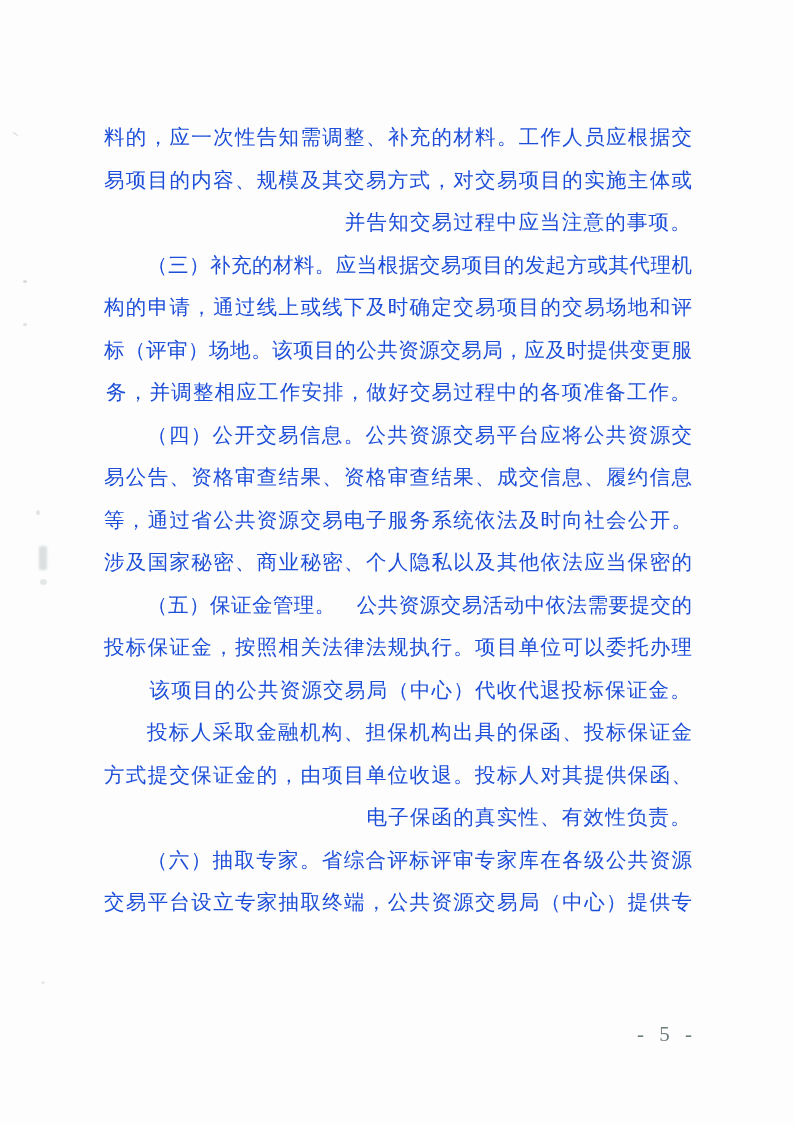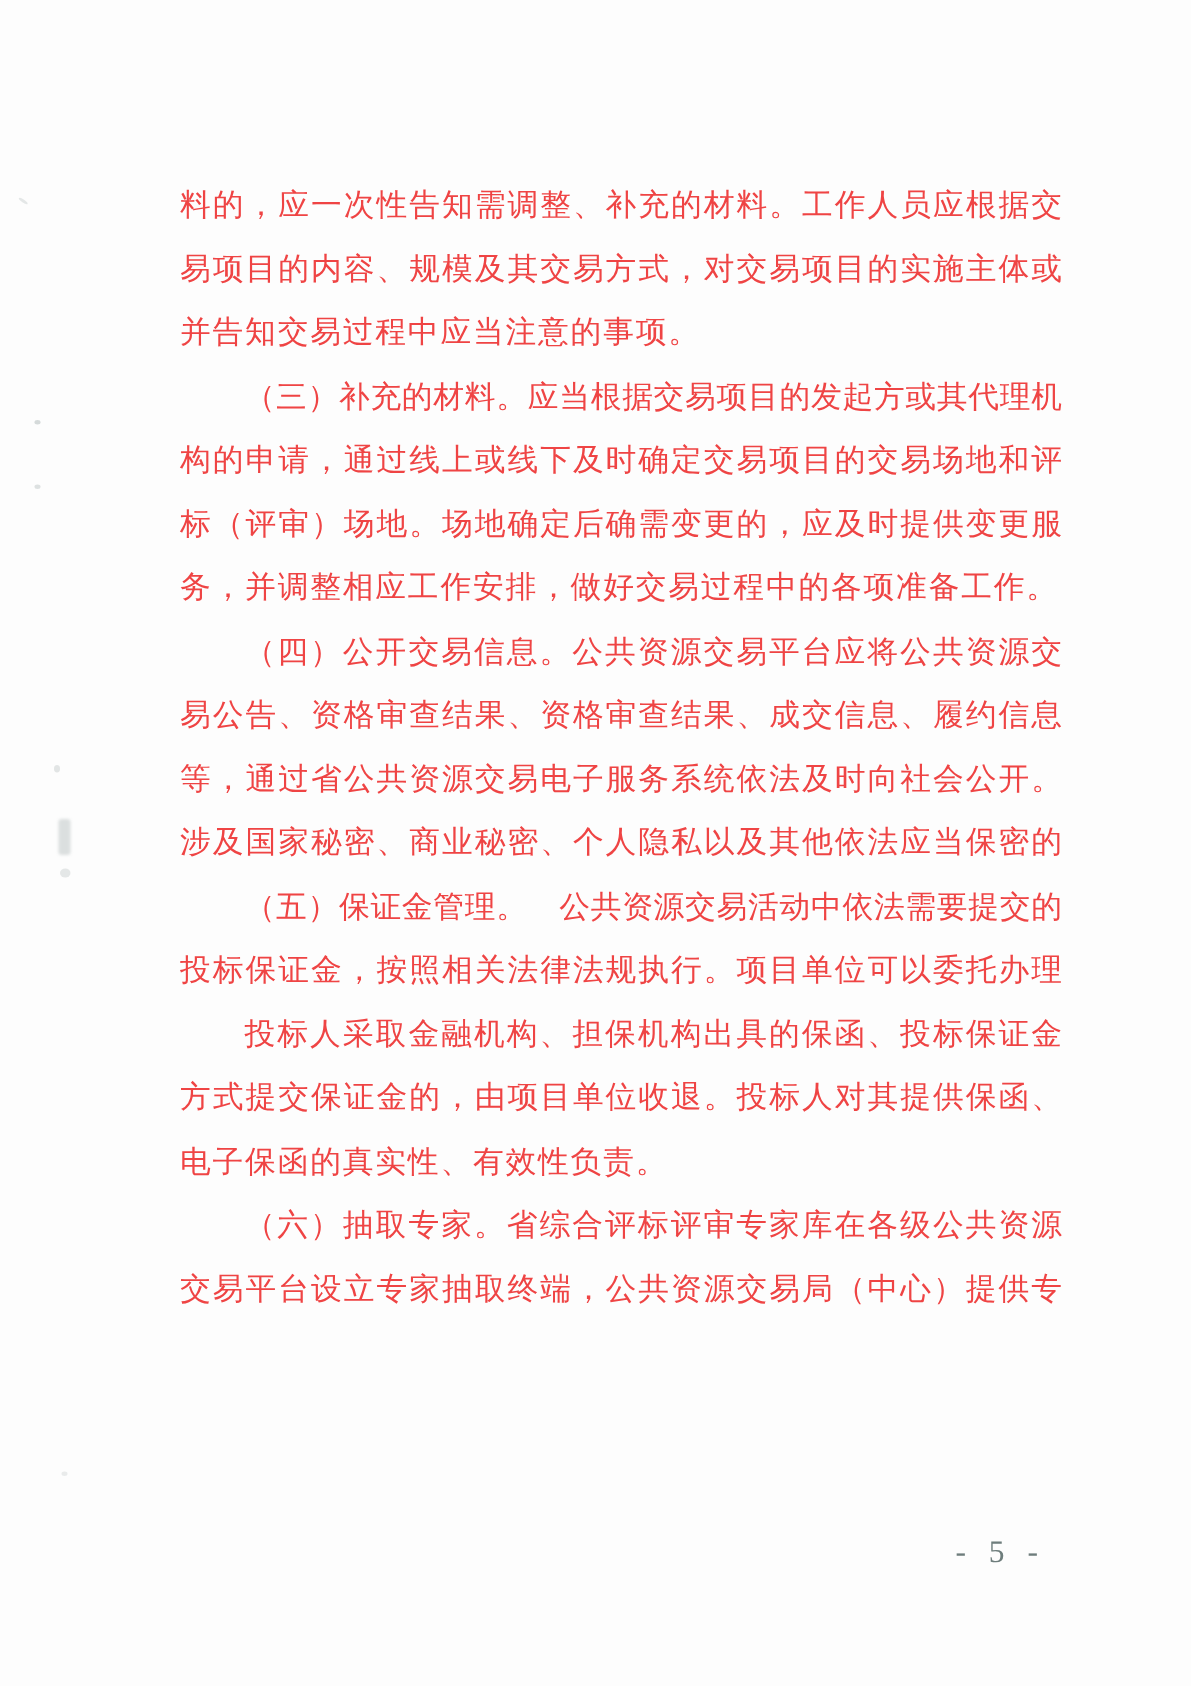--- a/index.html
+++ b/index.html
@@ -27,21 +27,21 @@
     line-height: 42.5px;
     font-size: 20.5px;
     white-space: pre-wrap;
   }
   .line.justify {
     text-align: justify;
     text-align-last: justify;
     text-justify: inter-character;
   }
   .line.flush {
-    text-align: left;
+    text-align: right;
     letter-spacing: 1.2px;
   }
   .line.indent {
     padding-left: 43px;
   }
   
   .page-footer {
     position: absolute;
     left: 601px;
     top: 1022px;
@@ -71,34 +71,35 @@
 
 <div class="page" style="background: rgb(253, 253, 253);">
   <div class="scan-artifact a0"></div>
   <div class="scan-artifact a1"></div>
   <div class="scan-artifact a2"></div>
   <div class="scan-artifact a3"></div>
   <div class="scan-artifact a4"></div>
   <div class="scan-artifact a5"></div>
   <div class="scan-artifact a6"></div>
 
-  <div class="doc-body" style="color: #ef4444; margin-left: 16px;">
+  <div class="doc-body" style="color: #1d4ed8;">
       <div class="line justify">料的，应一次性告知需调整、补充的材料。工作人员应根据交</div>
       <div class="line justify">易项目的内容、规模及其交易方式，对交易项目的实施主体或</div>
       <div class="line flush">并告知交易过程中应当注意的事项。</div>
       <div class="line justify indent">（三）补充的材料。应当根据交易项目的发起方或其代理机</div>
       <div class="line justify">构的申请，通过线上或线下及时确定交易项目的交易场地和评</div>
-      <div class="line justify">标（评审）场地。场地确定后确需变更的，应及时提供变更服</div>
+      <div class="line justify">标（评审）场地。该项目的公共资源交易局，应及时提供变更服</div>
       <div class="line flush">务，并调整相应工作安排，做好交易过程中的各项准备工作。</div>
       <div class="line justify indent">（四）公开交易信息。公共资源交易平台应将公共资源交</div>
       <div class="line justify">易公告、资格审查结果、资格审查结果、成交信息、履约信息</div>
       <div class="line justify">等，通过省公共资源交易电子服务系统依法及时向社会公开。</div>
       <div class="line justify">涉及国家秘密、商业秘密、个人隐私以及其他依法应当保密的</div>
       <div class="line justify indent">（五）保证金管理。　公共资源交易活动中依法需要提交的</div>
       <div class="line justify">投标保证金，按照相关法律法规执行。项目单位可以委托办理</div>
+      <div class="line flush">该项目的公共资源交易局（中心）代收代退投标保证金。</div>
       <div class="line justify indent">投标人采取金融机构、担保机构出具的保函、投标保证金</div>
       <div class="line justify">方式提交保证金的，由项目单位收退。投标人对其提供保函、</div>
       <div class="line flush">电子保函的真实性、有效性负责。</div>
       <div class="line justify indent">（六）抽取专家。省综合评标评审专家库在各级公共资源</div>
       <div class="line justify">交易平台设立专家抽取终端，公共资源交易局（中心）提供专</div>
     </div>
 
   <div class="page-footer" style="color: rgb(110, 125, 124);">- 5 -</div>
 </div>
 

